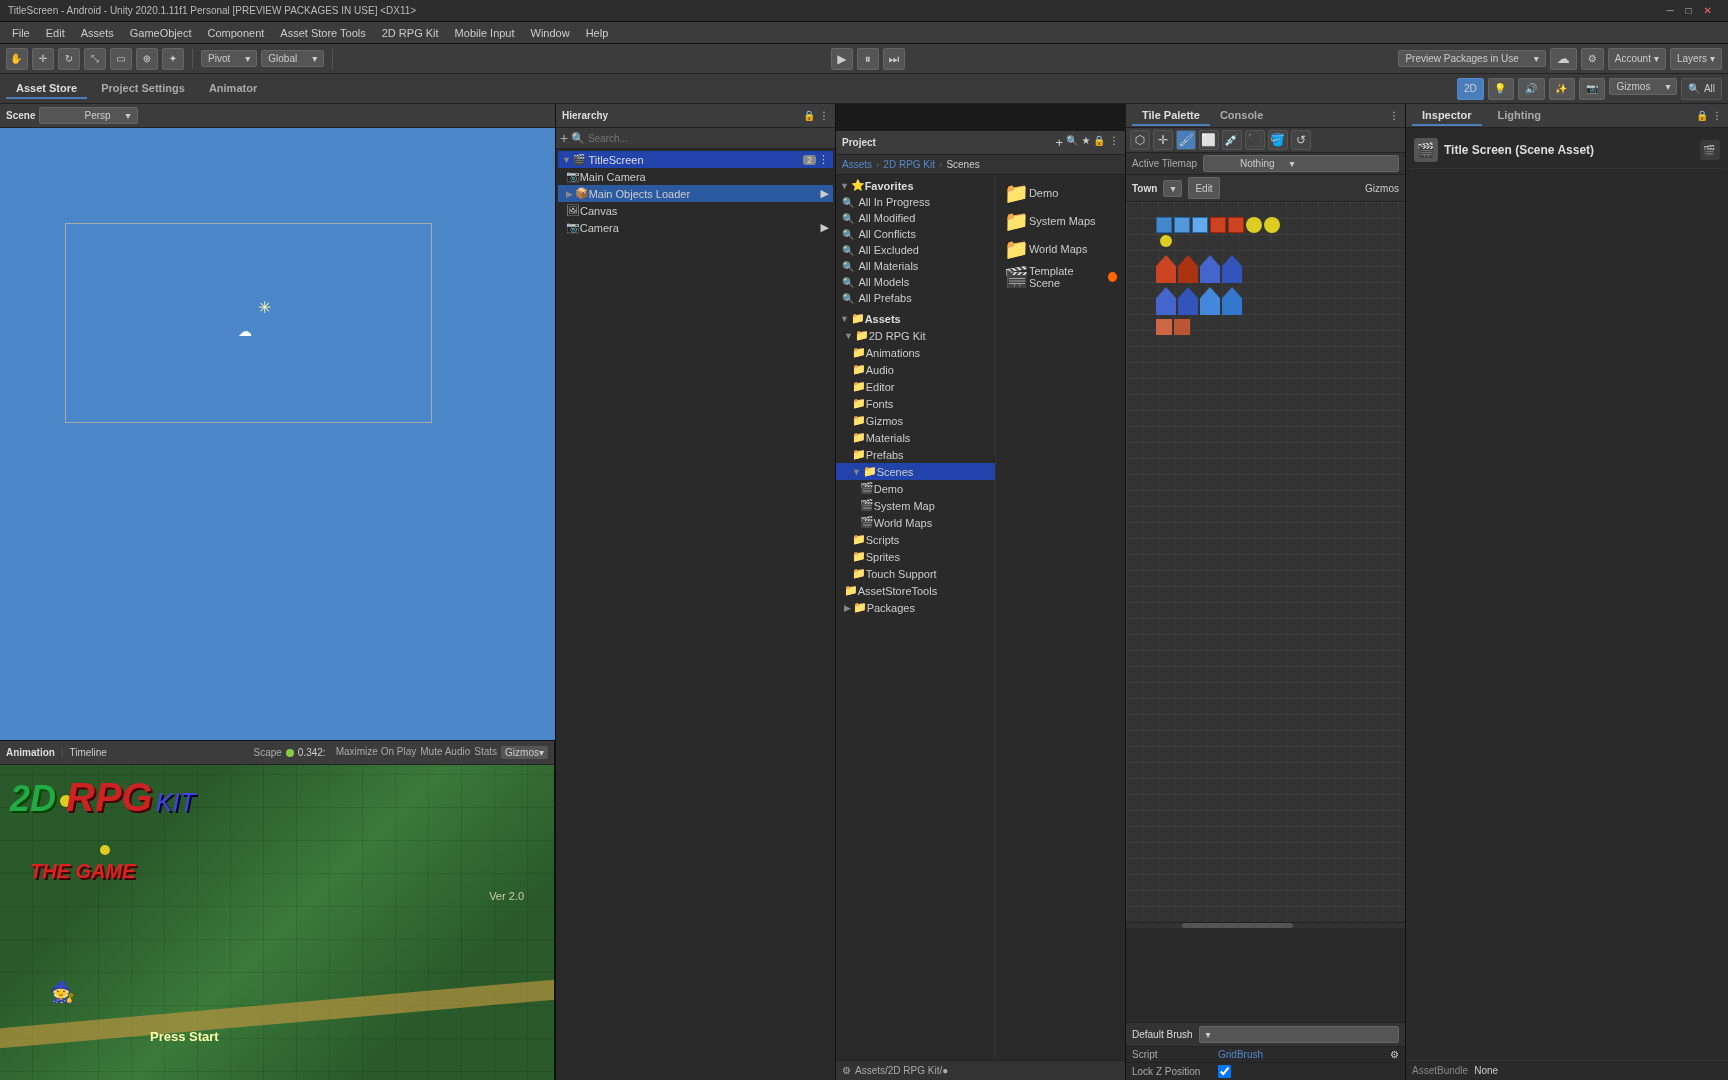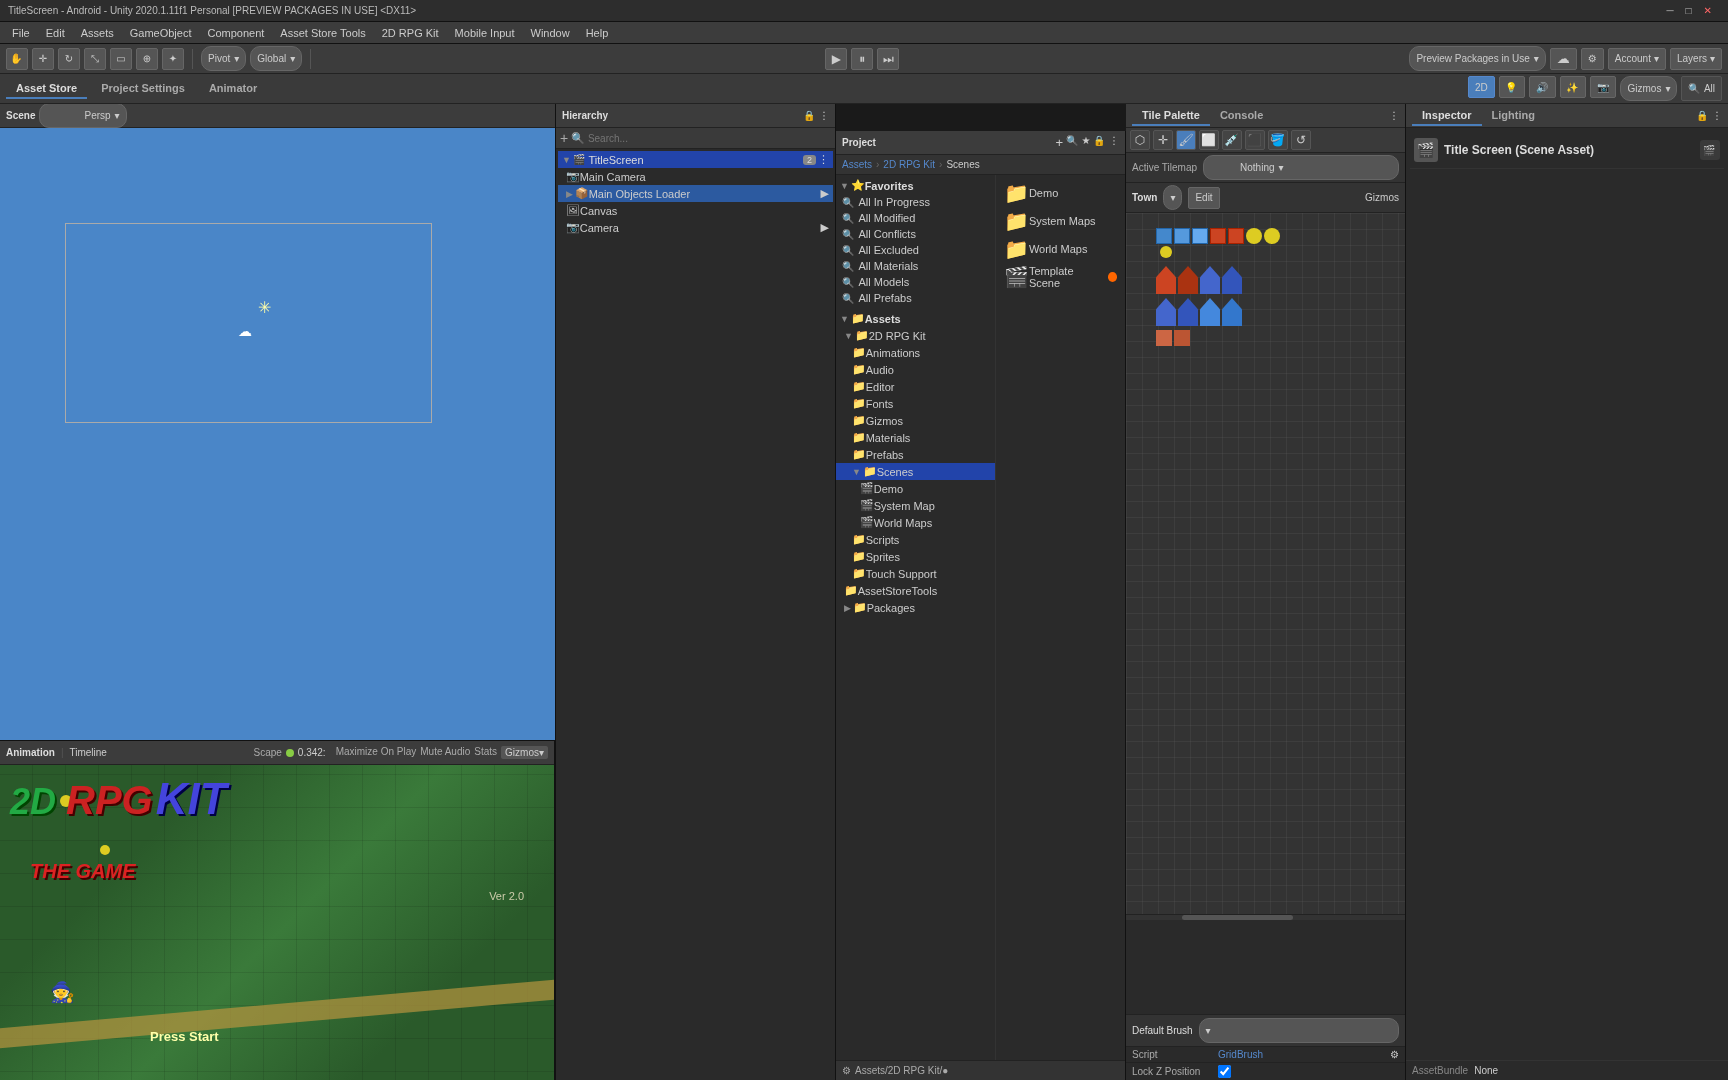--- a/index.html
+++ b/index.html
@@ -11,21 +11,21 @@
 
     
     #menu-bar { height: 22px; background: #3c3c3c; display: flex; align-items: center; padding: 0 4px; font-size: 11px; border-bottom: 1px solid #111; }
     .menu-item { padding: 2px 8px; cursor: pointer; color: #ccc; }
 
     
     #toolbar { height: 30px; background: #3c3c3c; display: flex; align-items: center; padding: 0 6px; border-bottom: 1px solid #222; gap: 4px; }
     .toolbar-btn { height: 22px; padding: 0 6px; background: #555; border: 1px solid #666; color: #ccc; cursor: pointer; font-size: 10px; border-radius: 2px; display: flex; align-items: center; gap: 3px; }
     .toolbar-sep { width: 1px; height: 20px; background: #555; margin: 0 4px; }
     .toolbar-spacer { flex: 1; }
-    .toolbar-dropdown { height: 25px; padding: 0 6px; background: #555; border: 1px solid #666; color: #ccc; font-size: 10px; border-radius: 10px; display: flex; align-items: center; gap: 4px; cursor: pointer; }
+    .toolbar-dropdown { height: 17px; padding: 0 6px; background: #555; border: 1px solid #666; color: #ccc; font-size: 10px; border-radius: 2px; display: flex; align-items: center; gap: 15px; cursor: pointer; }
 
     
     #main { display: flex; height: calc(1080px - 22px - 22px - 30px - 30px); }
 
     
     #scene-toolbar { height: 30px; background: #3a3a3a; display: flex; align-items: center; padding: 0 6px; border-bottom: 1px solid #222; gap: 4px; font-size: 10px; }
 
     
     #left-panel { width: 556px; display: flex; flex-direction: column; border-right: 1px solid #111; }
 
@@ -61,21 +61,21 @@
     
     #project-panel { width: 290px; background: #2a2a2a; display: flex; flex-direction: column; border-right: 1px solid #111; margin-top: 27px; }
     #project-toolbar { height: 24px; background: #3c3c3c; display: flex; align-items: center; padding: 0 6px; gap: 4px; font-size: 10px; border-bottom: 1px solid #222; }
     #project-content { flex: 1; overflow-y: auto; }
     .proj-item { display: flex; align-items: center; padding: 2px 4px; cursor: pointer; font-size: 11px; }
     .proj-item.selected { background: #2244aa; }
     .proj-arrow { color: #888; font-size: 9px; margin-right: 2px; }
 
     
     #inspector-panel { flex: 1; background: #2a2a2a; display: flex; flex-direction: column; }
-    #inspector-toolbar { height: 24px; background: #3c3c3c; display: flex; align-items: center; padding: 0 6px; font-size: 10px; border-bottom: 1px solid #222; }
+    #inspector-toolbar { height: 24px; background: #3c3c3c; display: flex; align-items: center; padding: 0 6px; gap: 6px; font-size: 10px; border-bottom: 1px solid #222; }
     #inspector-content { flex: 1; overflow-y: auto; padding: 4px; }
     .inspector-header { display: flex; align-items: center; gap: 6px; padding: 6px 4px; border-bottom: 1px solid #333; }
     .inspector-icon { width: 24px; height: 24px; background: #555; border-radius: 3px; display: flex; align-items: center; justify-content: center; }
 
     
     #breadcrumb { height: 20px; background: #333; display: flex; align-items: center; padding: 0 6px; font-size: 10px; color: #aaa; border-bottom: 1px solid #222; gap: 4px; }
     .bread-sep { color: #666; }
 
     
     .fav-item { display: flex; align-items: center; padding: 2px 6px; cursor: pointer; font-size: 11px; }
@@ -248,21 +248,21 @@
             <div style="position:absolute; bottom:80px; left:0; right:0; height:20px; background: #b8943f; opacity:0.7; transform: skewY(-5deg);"></div>
 
             <div style="position:absolute; top:30px; left:60px; width:12px; height:12px; background:#ddcc22; border-radius:50%;"></div>
             <div style="position:absolute; top:80px; left:100px; width:10px; height:10px; background:#ddcc22; border-radius:50%;"></div>
 
             <div style="position:absolute; top:10px; left:10px; line-height:1.1;">
               <div style="font-size:36px; font-weight:900; color:#22aa44; text-shadow:2px 2px 0 #004400; font-style:italic; display:inline;">
                 <span>2D</span>
               </div>
               <span style="font-size:40px; font-weight:900; color:#cc2222; text-shadow:2px 2px 0 #440000; font-style:italic;">RPG</span>
-              <span style="font-size:44px; font-weight:700; color:#4444dd; text-shadow:2px 2px 0 #000044; font-style:italic;">KIT</span>
+              <span style="font-size:25px; font-weight:400; color:#4444dd; text-shadow:2px 2px 0 #000044; font-style:italic;">KIT</span>
             </div>
             <div style="position:absolute; top:95px; left:30px; font-size:20px; font-weight:900; color:#dd2222; font-style:italic; text-shadow:2px 2px 0 #440000;">THE GAME</div>
             <div style="position:absolute; top:125px; right:30px; font-size:11px; color:#ccccaa;">Ver 2.0</div>
 
             <div style="position:absolute; bottom:100px; left:50px; font-size:20px;">🧙</div>
 
             <div style="position:absolute; bottom:60px; left:150px; font-size:13px; color:#ffffaa; font-weight:bold;">Press Start</div>
 
           </div>
         </div>

